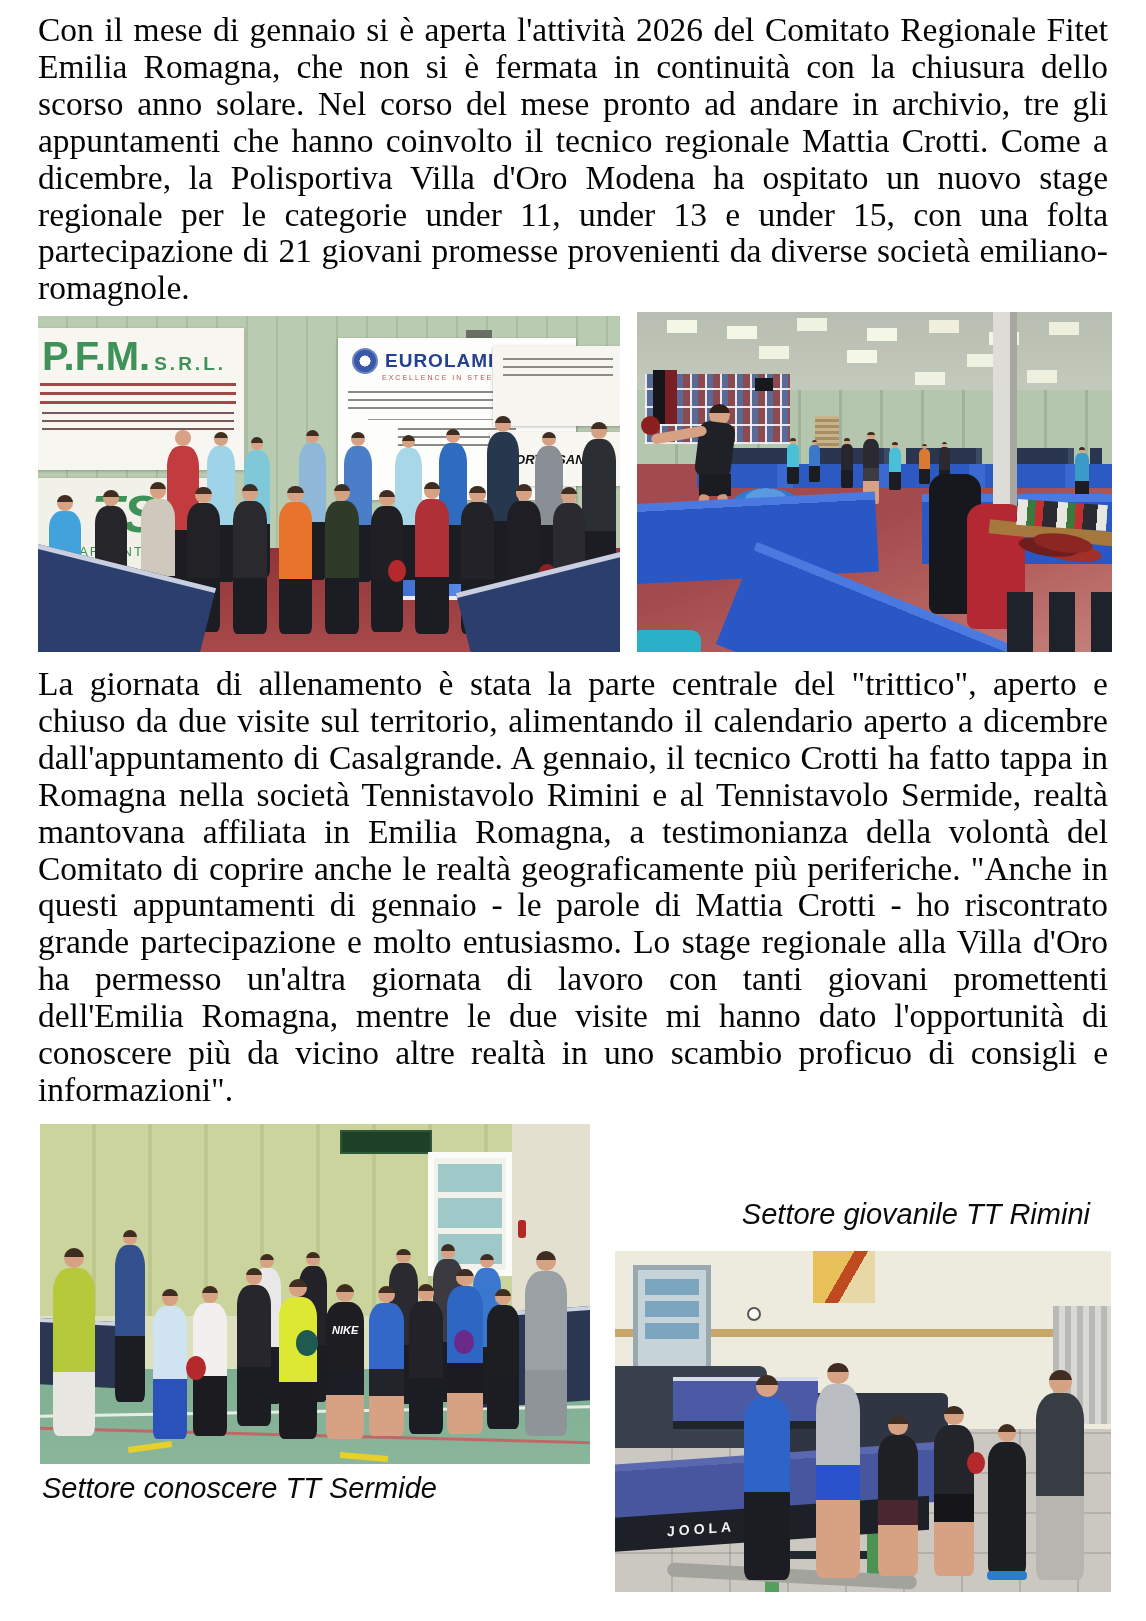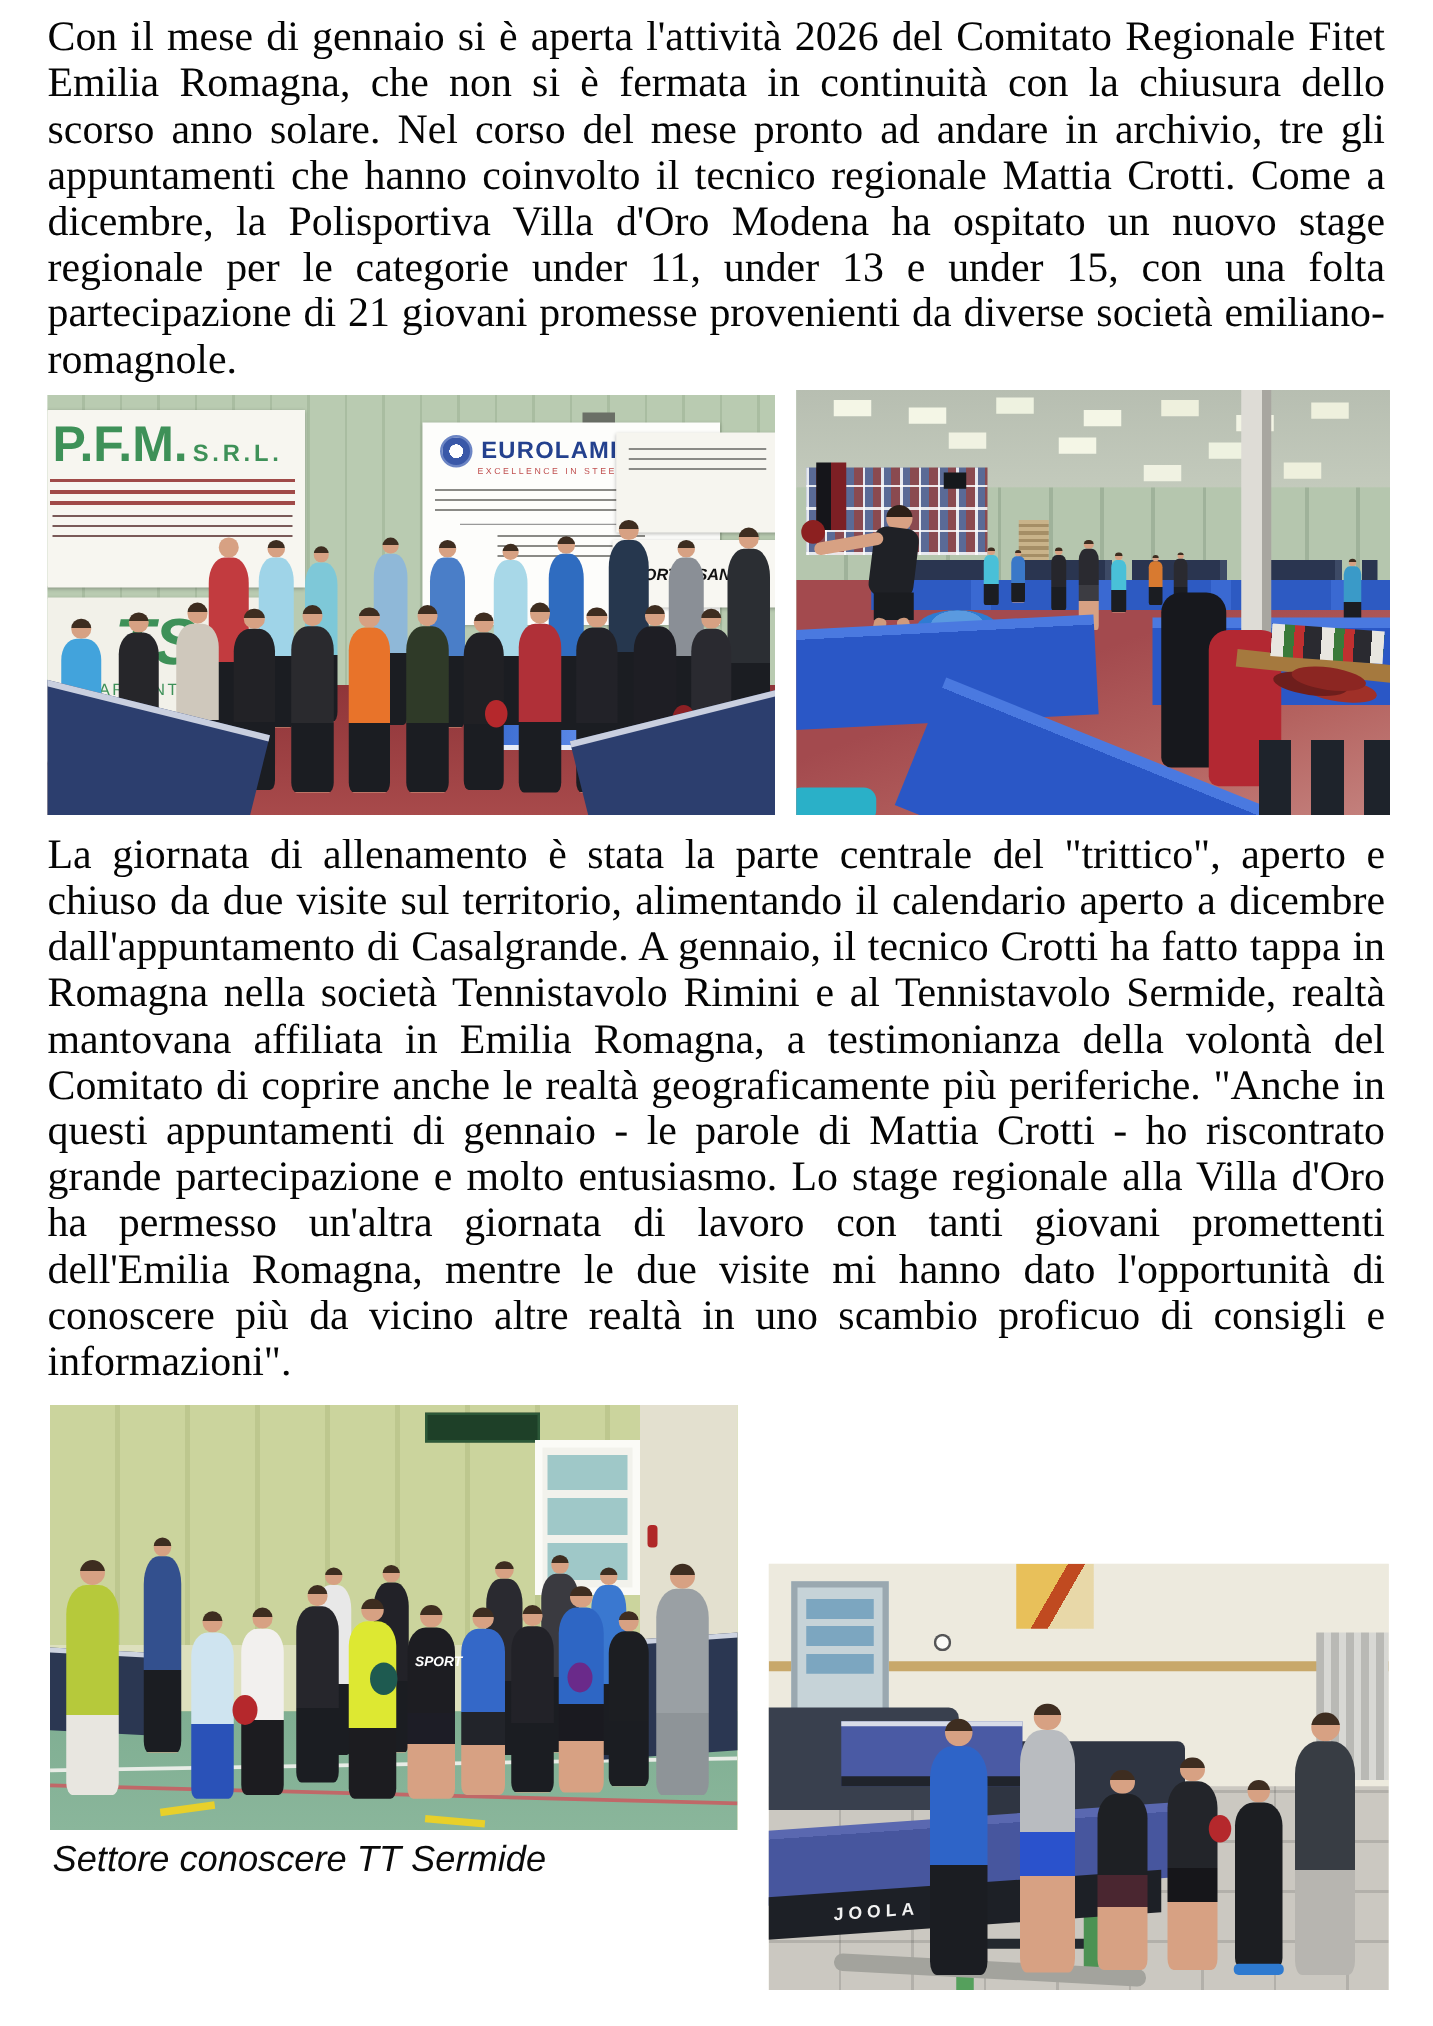--- a/index.html
+++ b/index.html
@@ -228,26 +228,27 @@
     <div class="fig" style="left:152px;bottom:28px;width:36px;height:150px;--s:#f2f0ee;--p:#1c1c20;--a:55%;"></div>
     <div class="fig" style="left:196px;bottom:38px;width:36px;height:158px;--s:#26262c;"></div>
     <div class="fig" style="left:238px;bottom:25px;width:40px;height:160px;--s:#dde832;--p:#1c1c20;--a:60%;"></div>
     <div class="fig" style="left:285px;bottom:25px;width:40px;height:155px;--s:#1d1d22;--a:50%;--p:#1d1d26;--b:68%;--sk:#d7a183;"></div>
     <div class="fig" style="left:328px;bottom:28px;width:37px;height:150px;--s:#3468c8;--a:50%;--p:#22242a;--b:70%;--sk:#d7a183;"></div>
     <div class="fig" style="left:368px;bottom:30px;width:36px;height:150px;--s:#222228;"></div>
     <div class="fig" style="left:406px;bottom:30px;width:38px;height:165px;--s:#2e66c4;--a:52%;--p:#1a1a20;--b:72%;--sk:#d7a183;"></div>
     <div class="fig" style="left:446px;bottom:35px;width:34px;height:140px;--s:#1c1e22;"></div>
     <div class="fig" style="left:484px;bottom:28px;width:44px;height:185px;--s:#9aa0a4;--p:#8e9498;--a:60%;"></div>
 
-    <span style="position:absolute;left:292px;bottom:128px;z-index:4;color:#fff;font-family:'Liberation Sans',sans-serif;font-style:italic;font-weight:bold;font-size:11px;">SPORT</span>
+    <span style="position:absolute;left:292px;bottom:128px;z-index:4;color:#fff;font-family:'Liberation Sans',sans-serif;font-style:italic;font-weight:bold;font-size:11px;">NIKE</span>
     <div class="pad" style="left:146px;bottom:84px;width:20px;height:24px;"></div>
     <div class="pad" style="left:256px;bottom:108px;width:22px;height:26px;--c:#1e5a50;"></div>
     <div class="pad" style="left:414px;bottom:110px;width:20px;height:24px;--c:#6a2a8a;"></div>
   </div>
 
+  <div class="caption" id="caption-rimini">Settore giovanile TT Rimini</div>
 
   <div class="photo" id="photo-rimini" style="left:615px;top:1251px;width:496px;height:341px;background:#edeade;">
     <div class="abs" style="left:0;top:0;width:100%;height:180px;background:#edeade;"></div>
     <div class="abs" style="left:0;top:78px;width:100%;height:8px;background:#c8a86a;"></div>
     <div class="abs" style="left:18px;top:14px;width:78px;height:122px;background:#c6d3d8;
          box-shadow:inset 0 0 0 5px #9aa8b0;"></div>
     <div class="abs" style="left:30px;top:28px;width:54px;height:60px;
          background:repeating-linear-gradient(0deg,#7ca6c0 0 16px,#c6d3d8 16px 22px);"></div>
     <div class="abs" style="left:198px;top:0;width:62px;height:52px;
          background:linear-gradient(120deg,#e8c05a 0 45%,#c04a20 45% 60%,#e8d8a8 60%);"></div>

